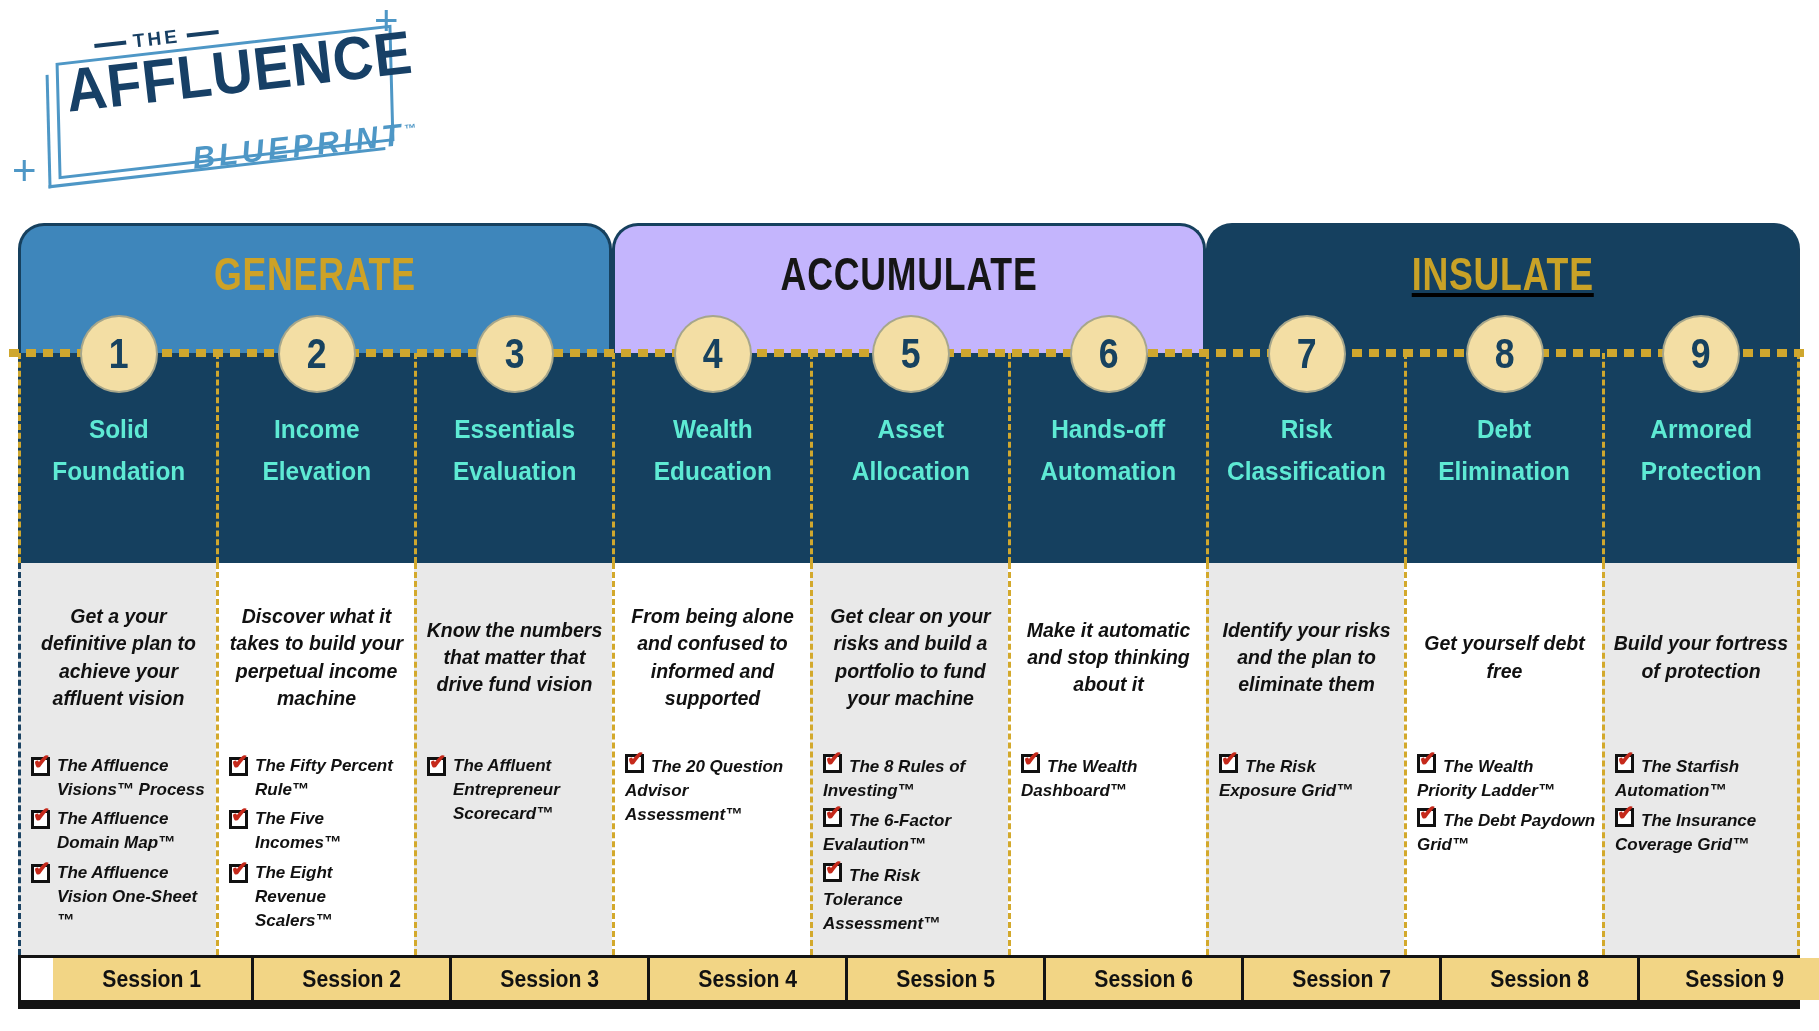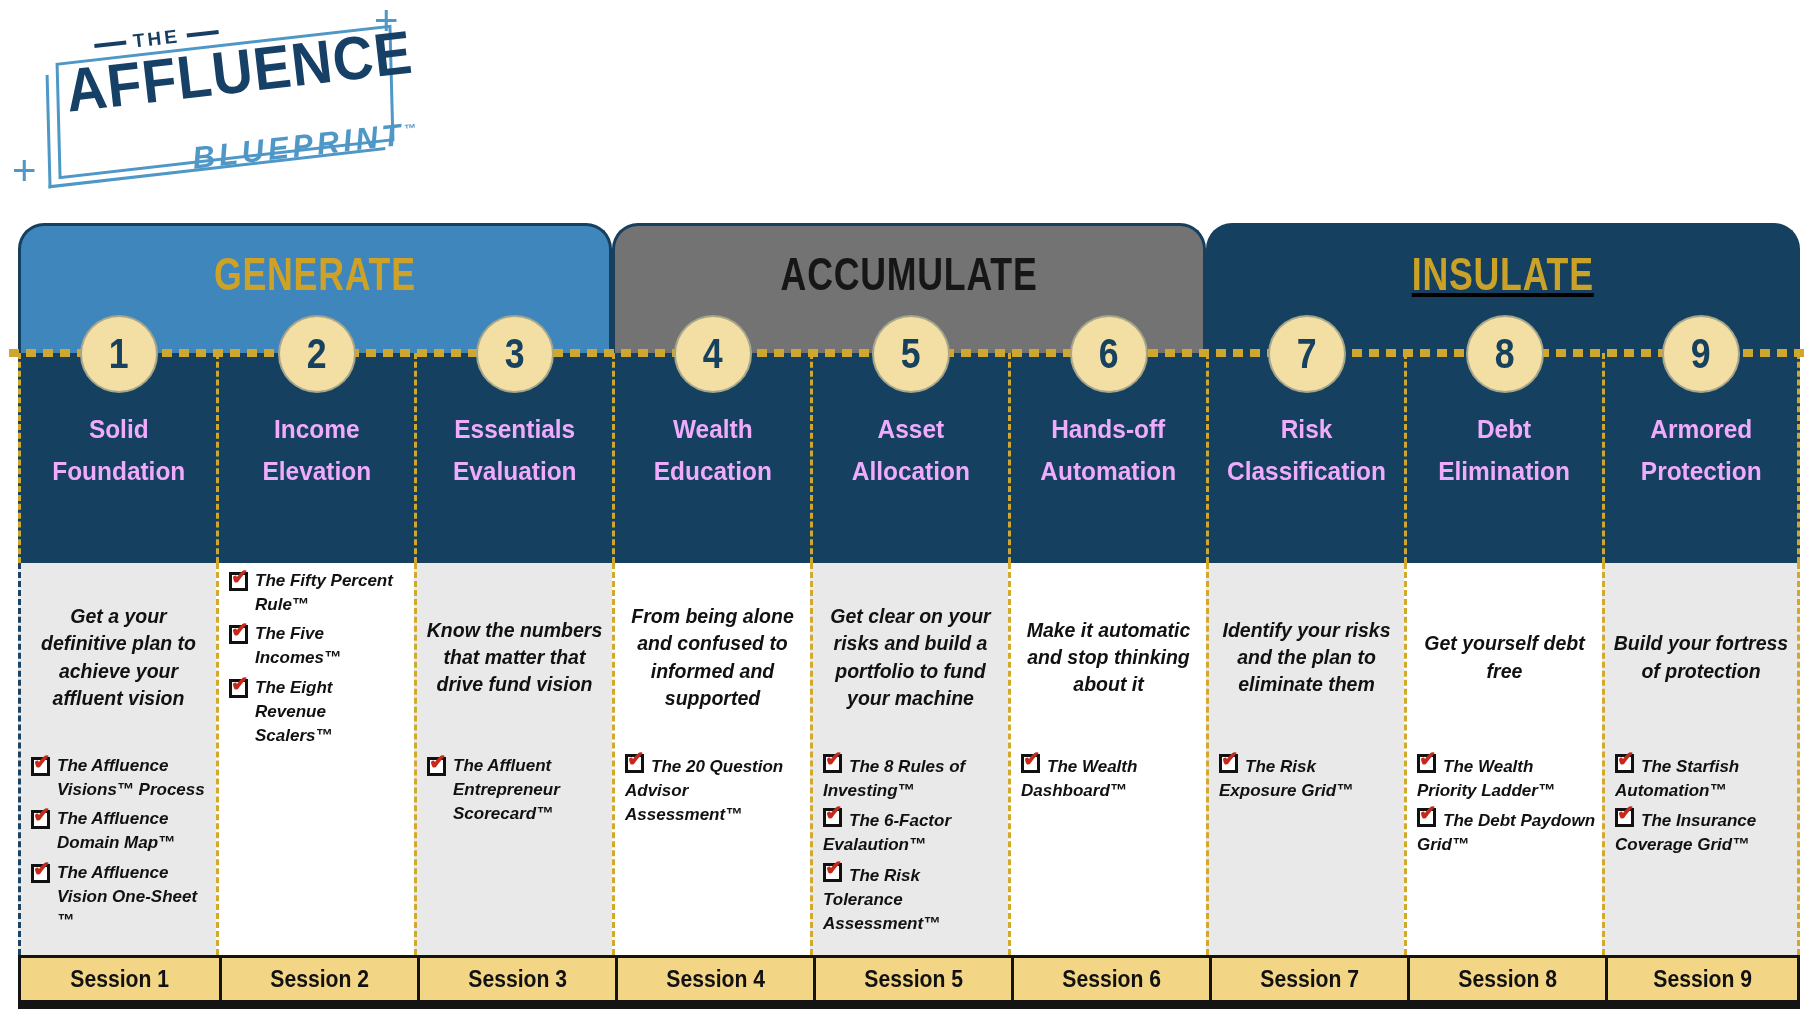--- a/index.html
+++ b/index.html
@@ -24,61 +24,61 @@
   .plus-tr { left:352px; top:-4px; }
   .plus-bl { left:-10px; top:146px; }
 
   
   .board { position:absolute; left:18px; top:223px; width:1782px; }
 
   .phase-row { display:flex; height:130px; }
   .phase { flex:0 0 594px; box-sizing:border-box; border:3px solid #16405E; border-bottom:none;
     border-radius:26px 26px 0 0; display:flex; justify-content:center; align-items:flex-start; padding-top:20px; }
   .phase-generate   { background:#3E86BB; }
-  .phase-accumulate { background:#737373; }
+  .phase-accumulate { background:#c4b5fd; }
   .phase-insulate   { background:#15405F;text-decoration:underline; }
   .phase-label { font-size:47px; font-weight:bold; letter-spacing:1px; display:inline-block;
     transform:scaleX(0.76); transform-origin:center; }
   .phase-generate .phase-label   { color:#CDA227; }
   .phase-accumulate .phase-label { color:#161616; }
   .phase-insulate .phase-label   { color:#C9A227; }
 
   .dots-h { position:absolute; top:126px; left:-9px; width:1800px; height:8px; z-index:3;
     background:repeating-linear-gradient(90deg,#CFA72E 0 10px, transparent 10px 17px); }
 
   .title-row { display:flex; height:210px; background:#15405F; position:relative; }
   .title-cell { flex:0 0 198px; box-sizing:border-box; position:relative; background:#15405F;
     border-left:3px dashed #CFA72E; display:flex; flex-direction:column; align-items:center; }
   .title-cell:last-child { border-right:3px dashed #CFA72E; }
   .step-circle { position:absolute; top:-38px; left:50%; transform:translateX(-50%);
     width:74px; height:74px; border-radius:50%; background:#F3DEA4; border:2px solid rgba(23,64,95,0.35);
     display:flex; align-items:center; justify-content:center; z-index:5; }
   .step-circle span { font-size:42px; font-weight:bold; color:#17425F; transform:scaleX(0.85); display:inline-block; }
-  .col-title { margin-top:56px; text-align:center; color:#f0abfc; font-weight:bold; font-size:26px; line-height:1.6; }
+  .col-title { margin-top:56px; text-align:center; color:#5eead4; font-weight:bold; font-size:26px; line-height:1.6; }
   .col-title span { display:block; transform:scaleX(0.94); }
 
   .desc-row { display:flex; height:392px; }
   .desc-cell { flex:0 0 198px; box-sizing:border-box; border-left:3px dashed #D3A92C; background:#ffffff;
     display:flex; flex-direction:column; }
   .desc-cell:first-child { border-left:3px dashed #1B4363; }
   .desc-cell:last-child { border-right:3px dashed #D3A92C; }
   .desc-cell:nth-child(odd) { background:#E9E9E9; }
   .desc { height:185px; margin:0; box-sizing:border-box; display:flex; align-items:center; justify-content:center;
     text-align:center; font-weight:bold; font-style:italic; font-size:19.5px; line-height:1.4; color:#111;
     padding:4px 7px 0 7px; }
   .items { list-style:none; margin:0; padding:6px 6px 0 10px; }
   .item { position:relative; font-weight:bold; font-style:italic; font-size:17px; line-height:1.42;
     color:#111; margin-bottom:5px; }
   .items.hang .item { padding-left:26px; }
   .chk { position:relative; display:inline-block; width:13px; height:13px; border:3px solid #111;
     margin-right:7px; vertical-align:-1px; background:#fff; }
   .items.hang .chk { position:absolute; left:0; top:3px; margin-right:0; }
   .chk i { position:absolute; left:-1px; top:-13px; font-style:normal; font-weight:bold; color:#C5291B; font-size:21px; }
 
-  .session-row { display:flex; height:48px; border:3px solid #141414; box-sizing:border-box; }
+  .session-row { display:flex; height:48px; border:3px solid #141414; box-sizing:border-box;padding-left:32px; }
   .sess-cell { flex:0 0 198px; box-sizing:border-box; background:#F2D585; border-left:3px solid #141414;
     display:flex; align-items:center; justify-content:center; font-weight:bold; font-size:23px; color:#111; }
   .sess-cell:first-child { border-left:none; }
   .sess-cell:last-child { flex:0 0 192px; }
   .sess-cell span { transform:scaleX(0.92); display:inline-block; }
   .bottom-bar { height:6px; background:#141414; }
 </style>
 </head>
 <body>
 
@@ -209,20 +209,21 @@
               </span><span>The Affluence Visions™ Process</span></li>
           <li class="item"><span class="chk">
                 <i>✔</i>
               </span><span>The Affluence Domain Map™</span></li>
           <li class="item"><span class="chk">
                 <i>✔</i>
               </span><span>The Affluence Vision One-Sheet ™</span></li>
         </ul>
       </div>
       <div class="desc-cell">
+        <p class="desc">Discover what it takes to build your perpetual income machine</p>
         <ul class="items hang">
           <li class="item"><span class="chk">
                 <i>✔</i>
               </span><span>The Fifty Percent Rule™</span></li>
           <li class="item"><span class="chk">
                 <i>✔</i>
               </span><span>The Five Incomes™</span></li>
           <li class="item"><span class="chk">
                 <i>✔</i>
               </span><span>The Eight Revenue Scalers™</span></li>

